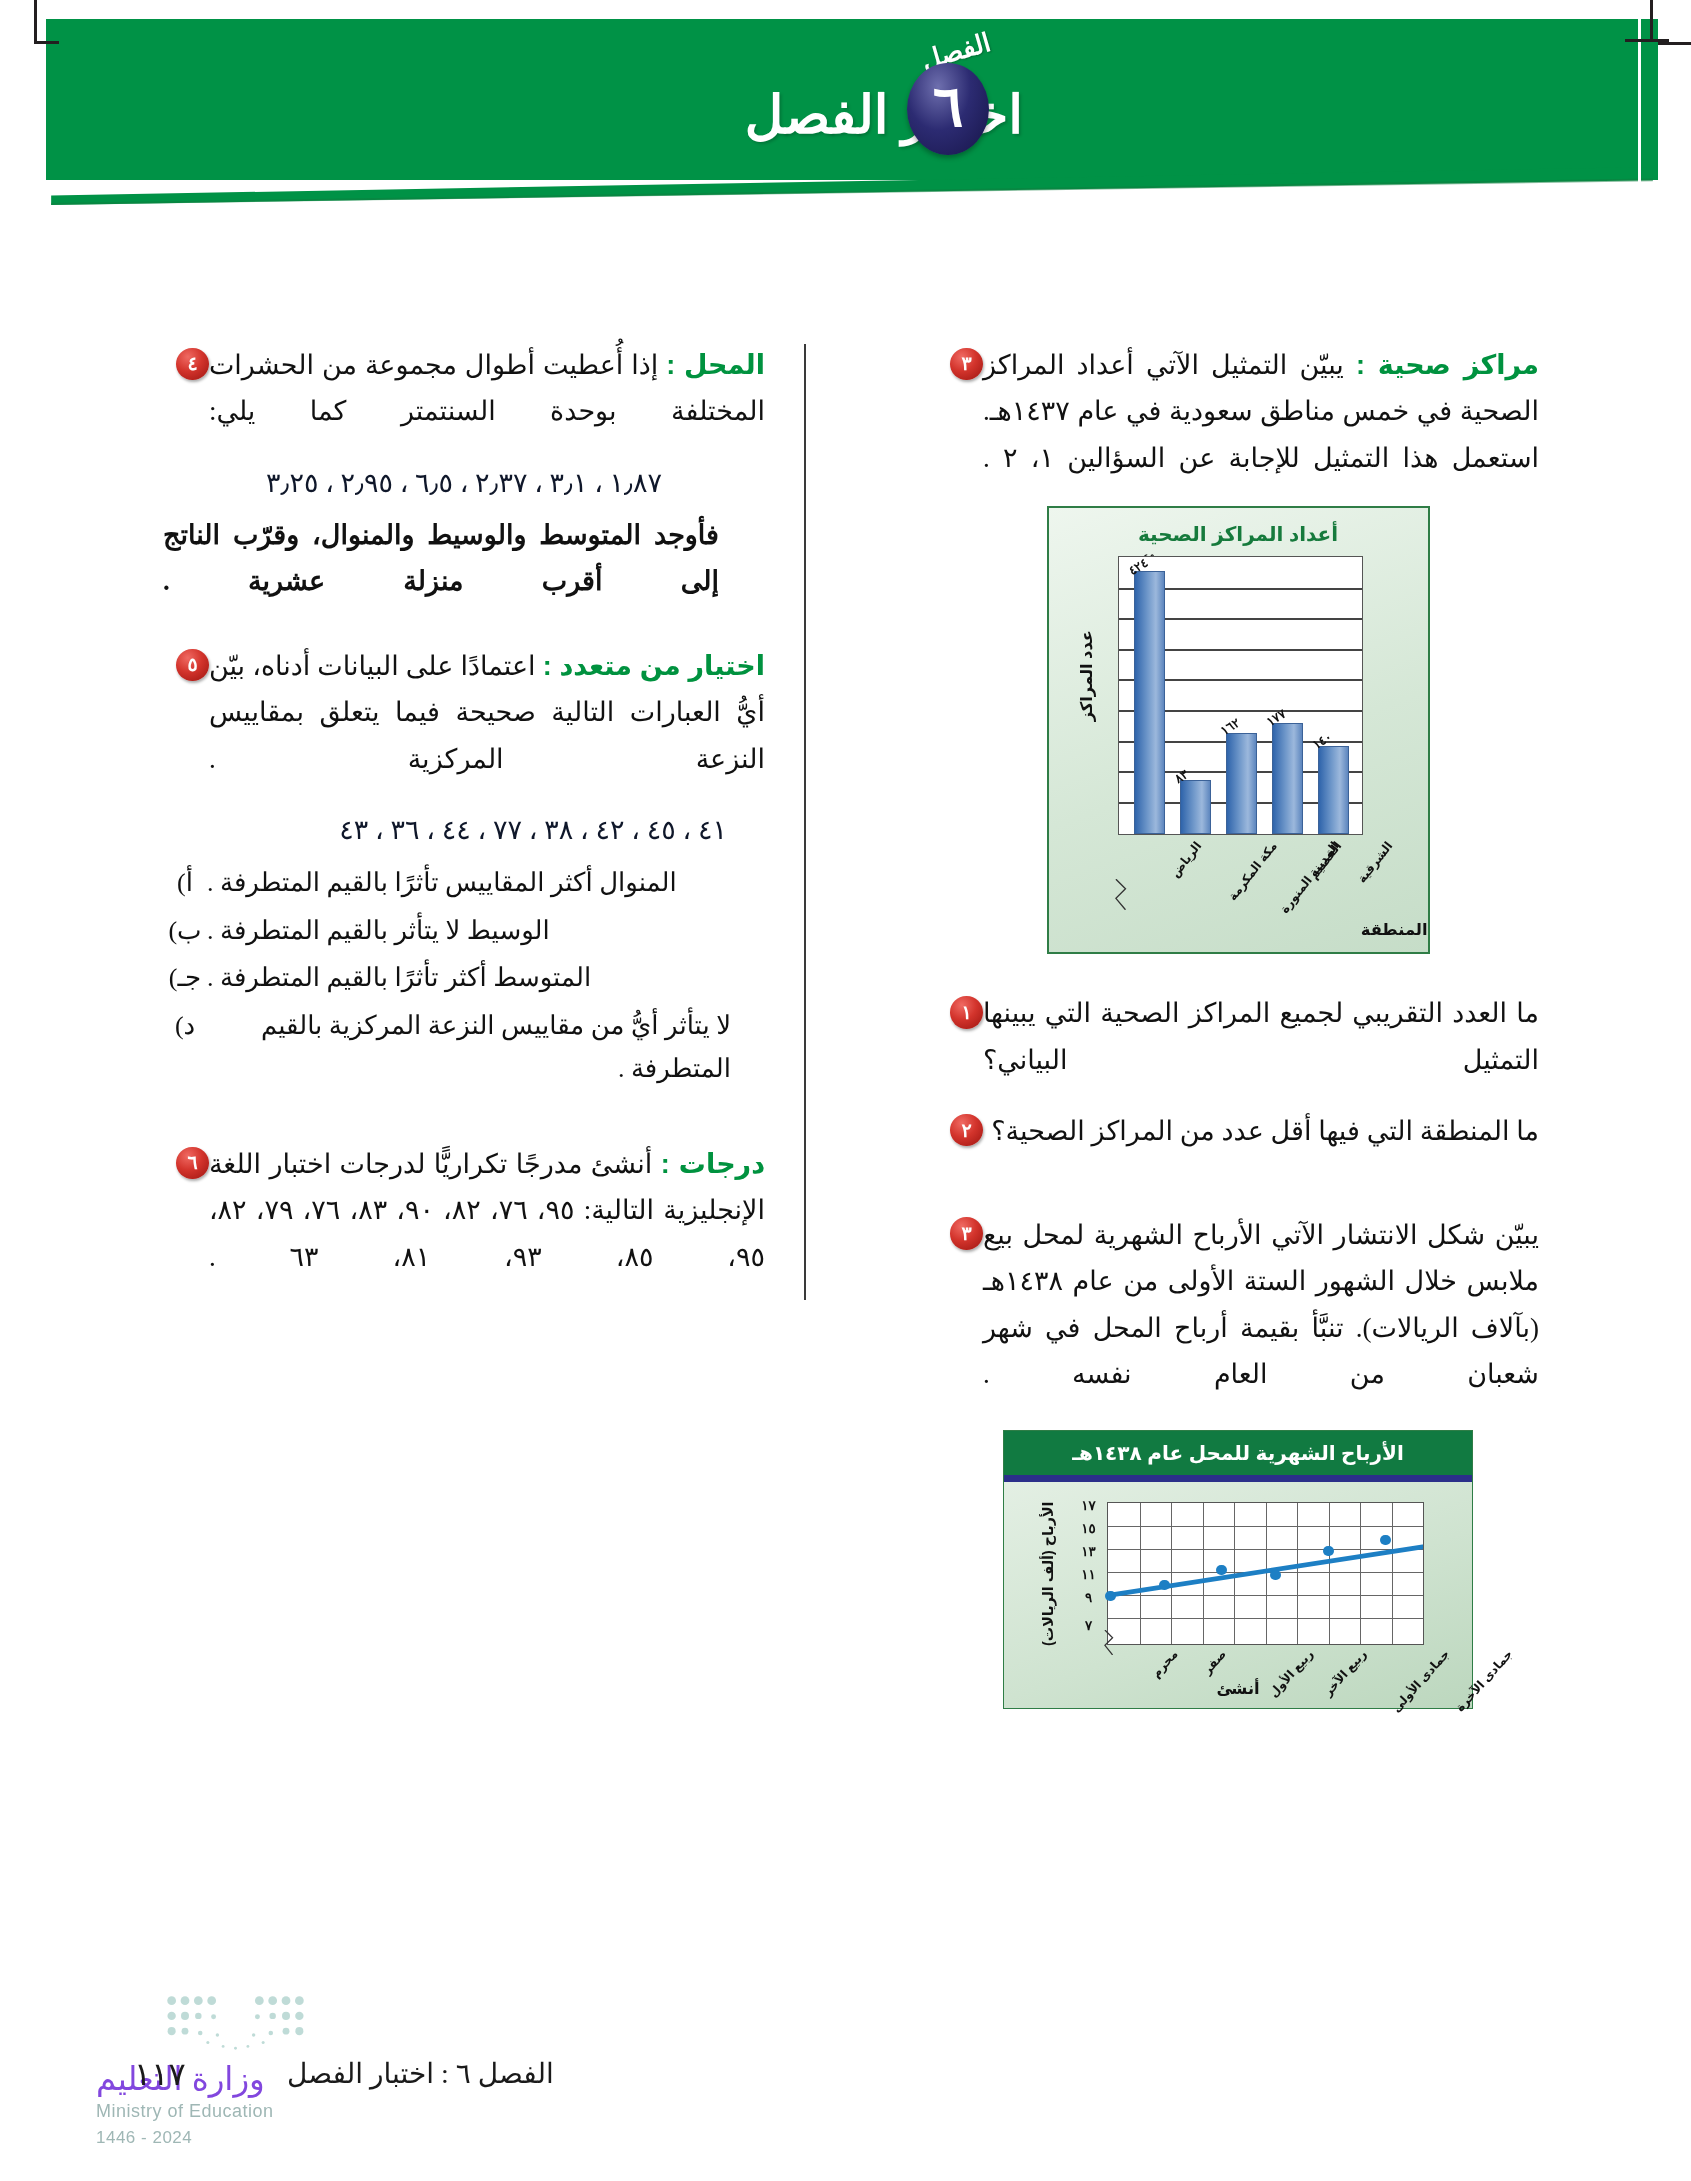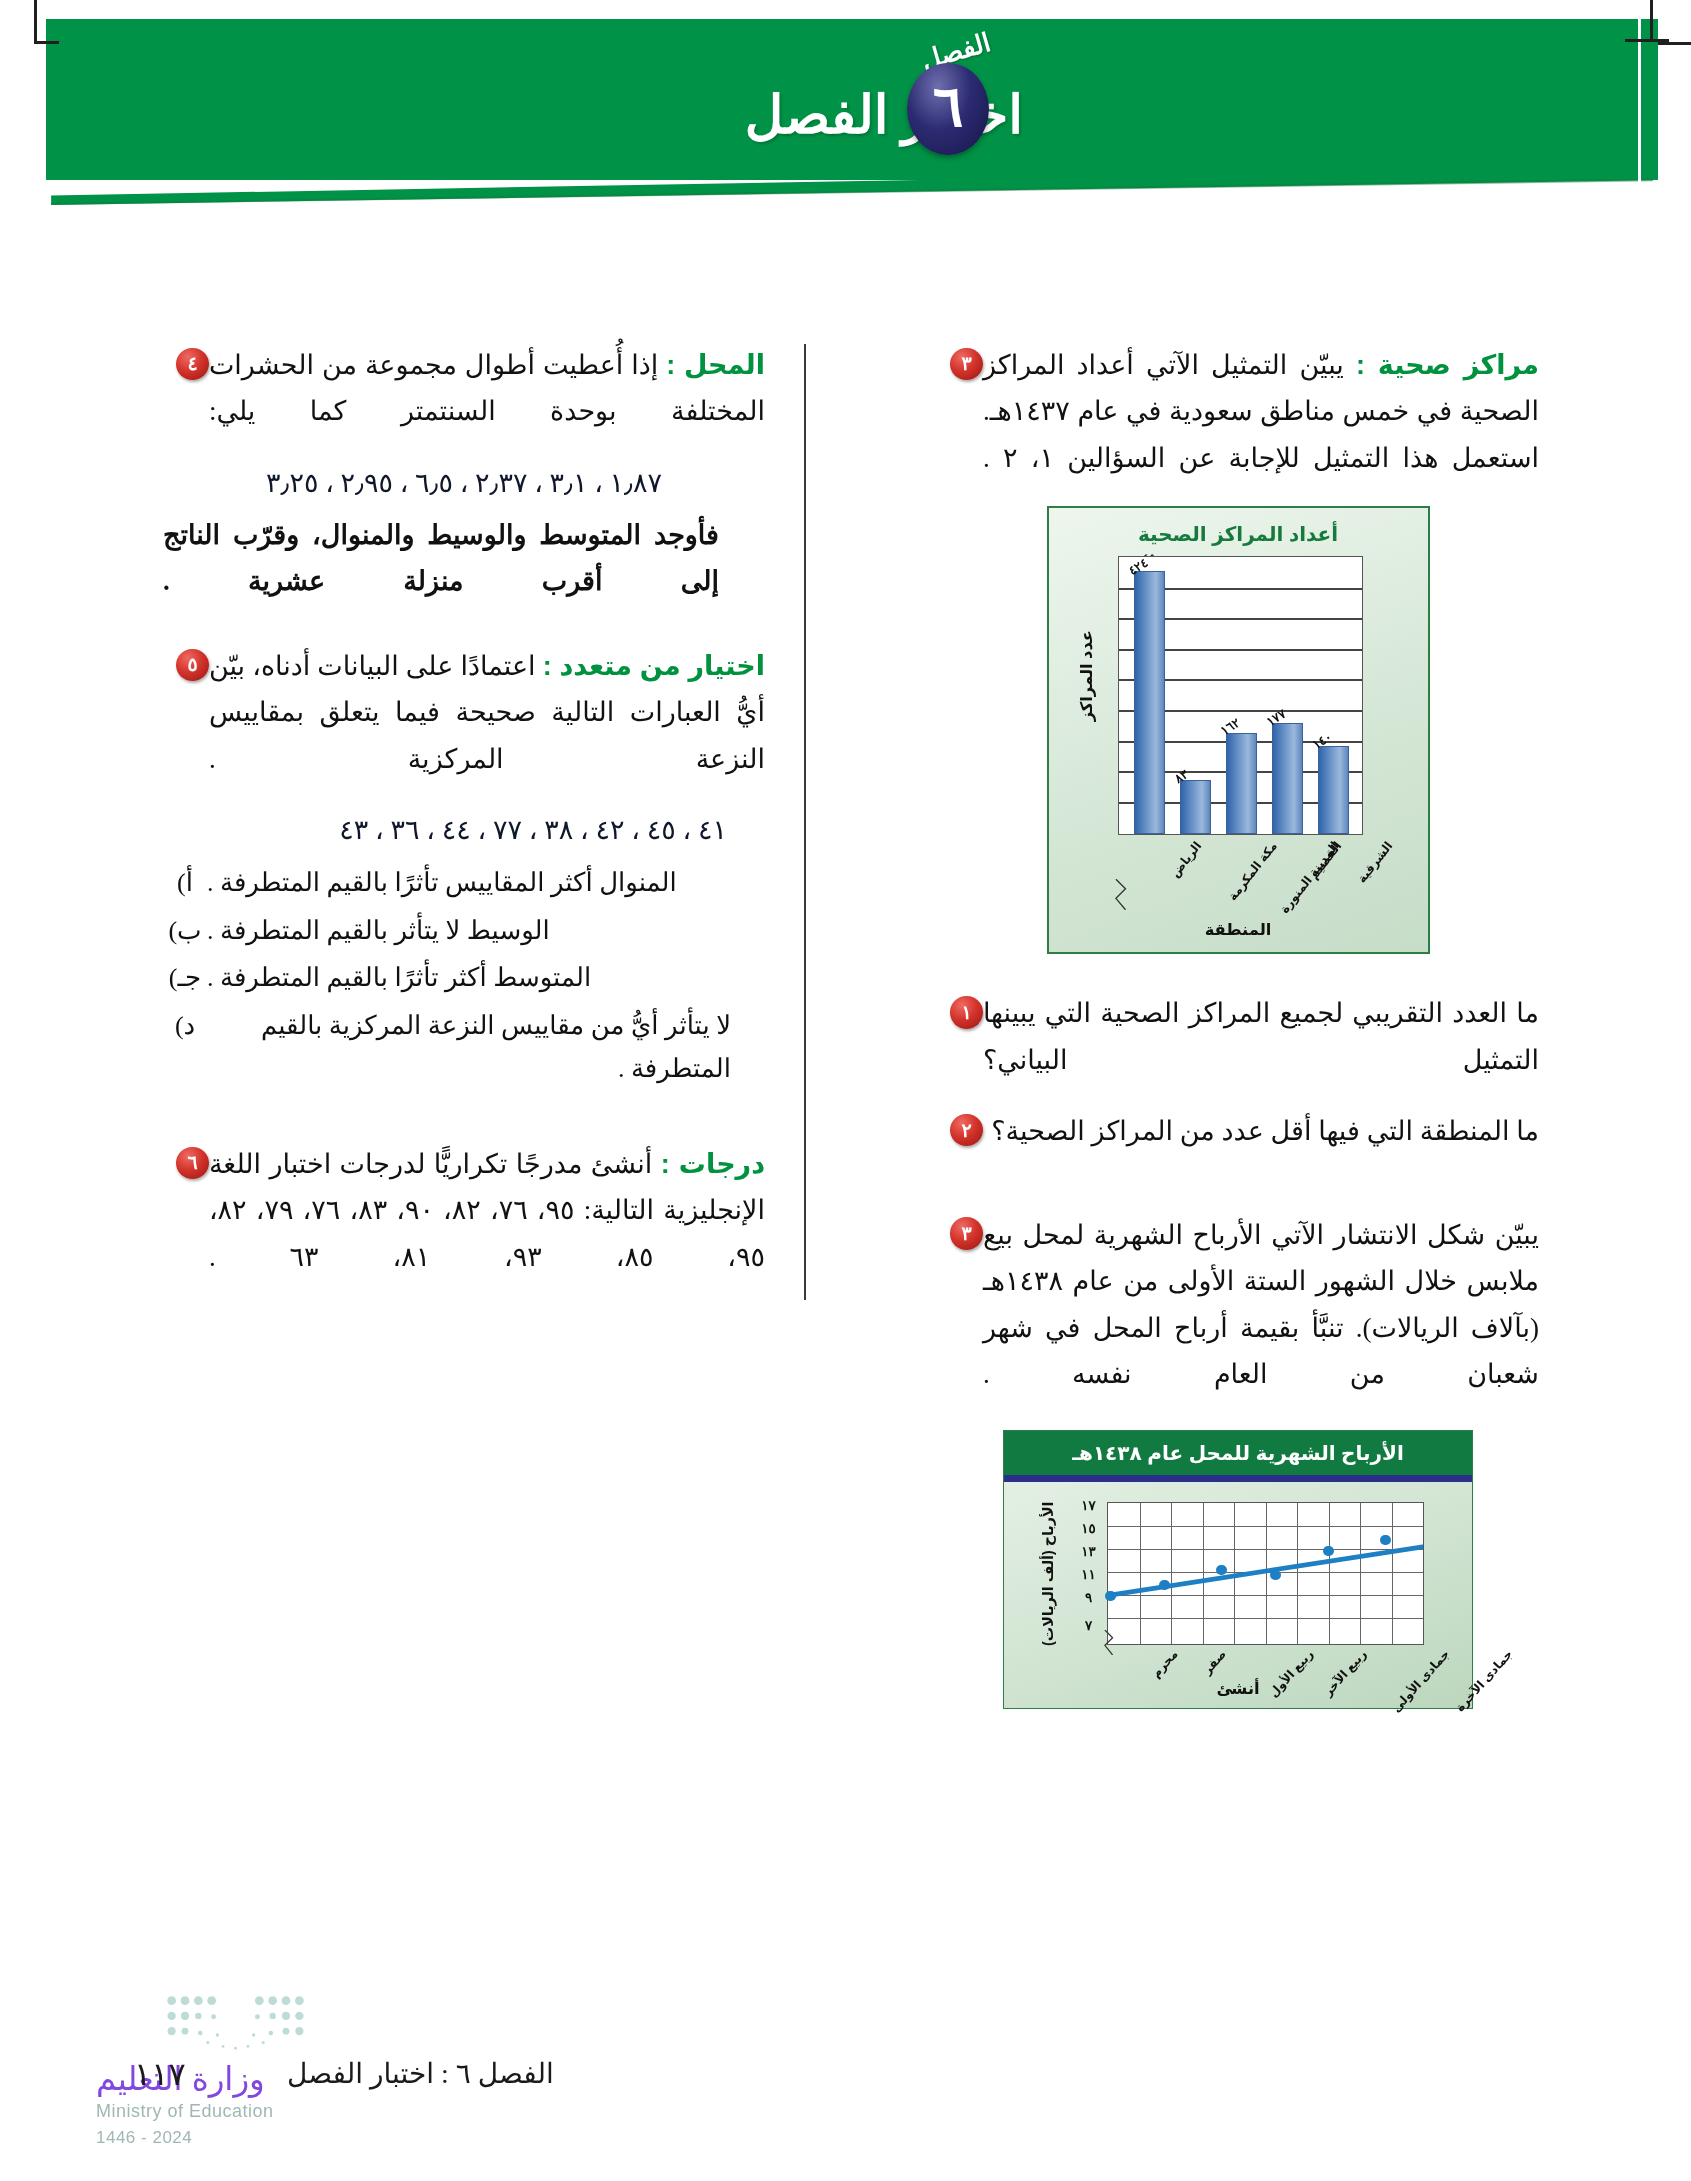--- a/index.html
+++ b/index.html
@@ -126,21 +126,21 @@
     position:absolute;left:27px;top:122px;font-size:16.3px;font-weight:bold;color:#111;
     writing-mode:vertical-rl;transform:rotate(180deg);white-space:nowrap;
     font-family:"Liberation Sans","DejaVu Sans",sans-serif;
   }
   .xcat{
     position:absolute;font-size:12px;color:#111;white-space:nowrap;
     transform:rotate(-52deg);transform-origin:right top;font-weight:bold;
     font-family:"Liberation Sans","DejaVu Sans",sans-serif;
   }
   .xaxis-title{
-    position:absolute;bottom:13.4px;left:0;width:100%;text-align:center;
+    position:absolute;bottom:13.4px;left:0;width:100%;text-align:right;
     font-size:16.3px;font-weight:bold;color:#111;
     font-family:"Liberation Sans","DejaVu Sans",sans-serif;
   }
   .brk{position:absolute;left:65px;bottom:42px;width:13.4px;height:31px;}
 
   
   .sc-box{
     position:relative;margin:7px auto 0;width:468px;height:277px;
     background:linear-gradient(160deg,#e8f2e8 0%,#cfe3d0 60%,#bcd7be 100%);
     border:1.9px solid #2f7d46;

